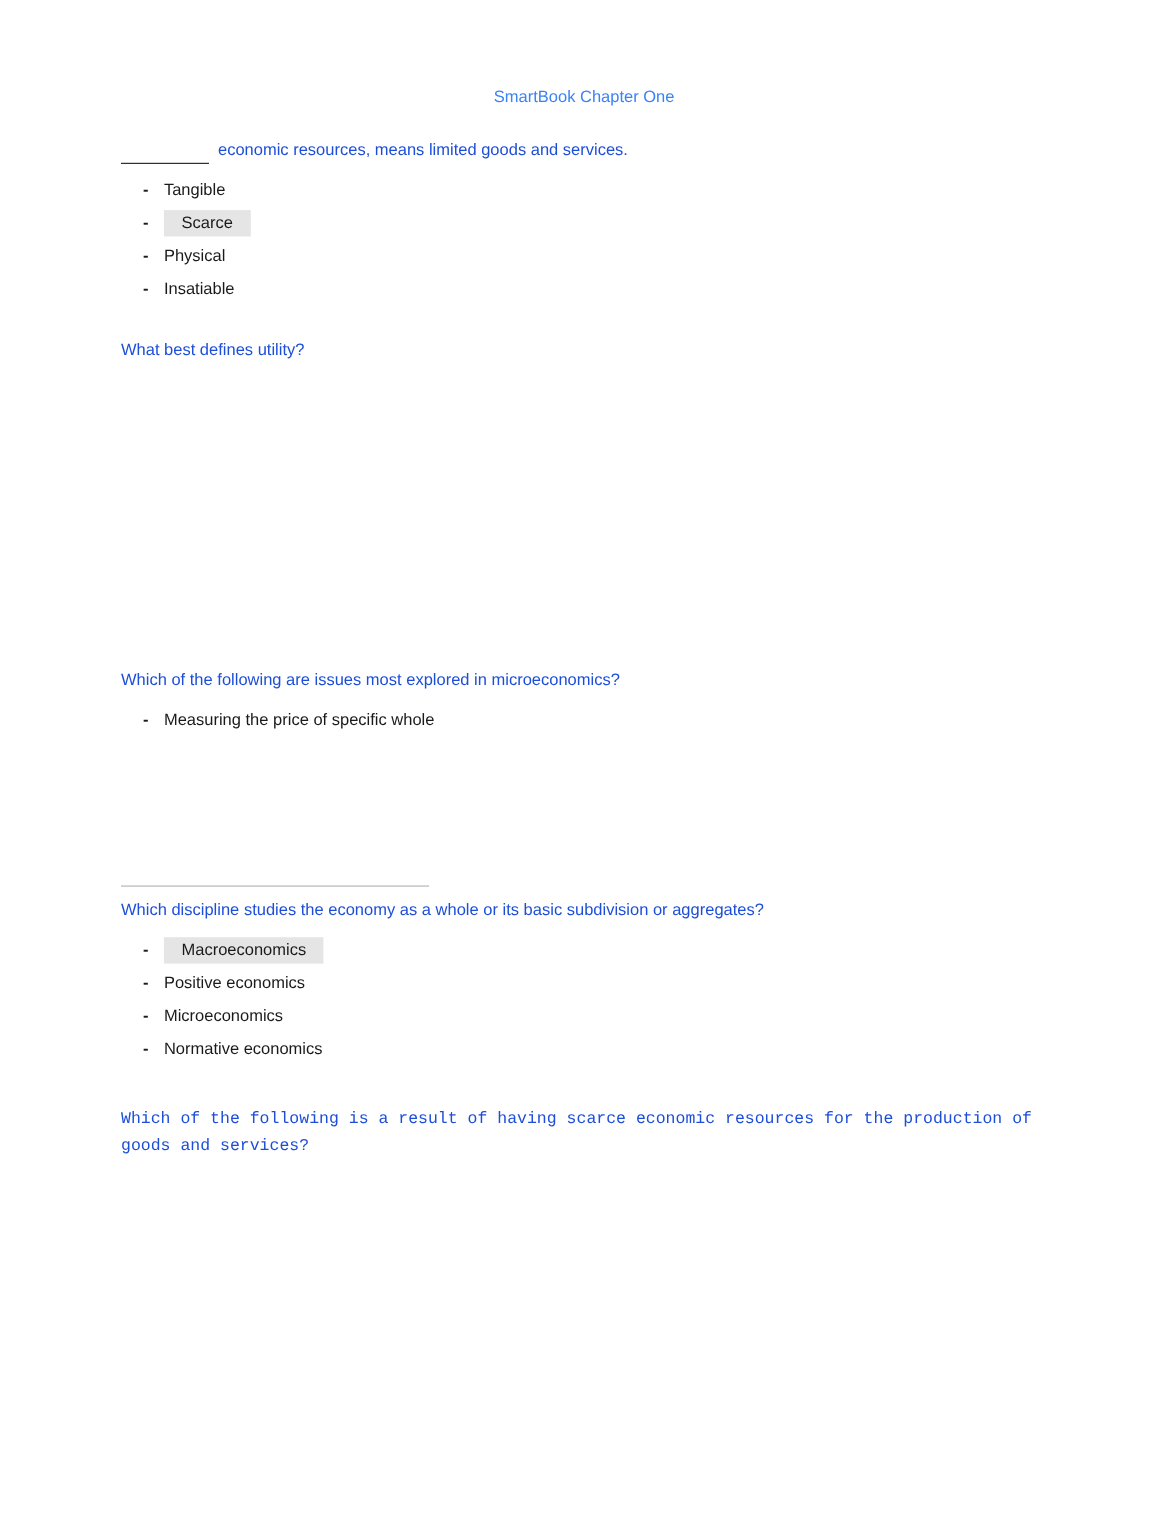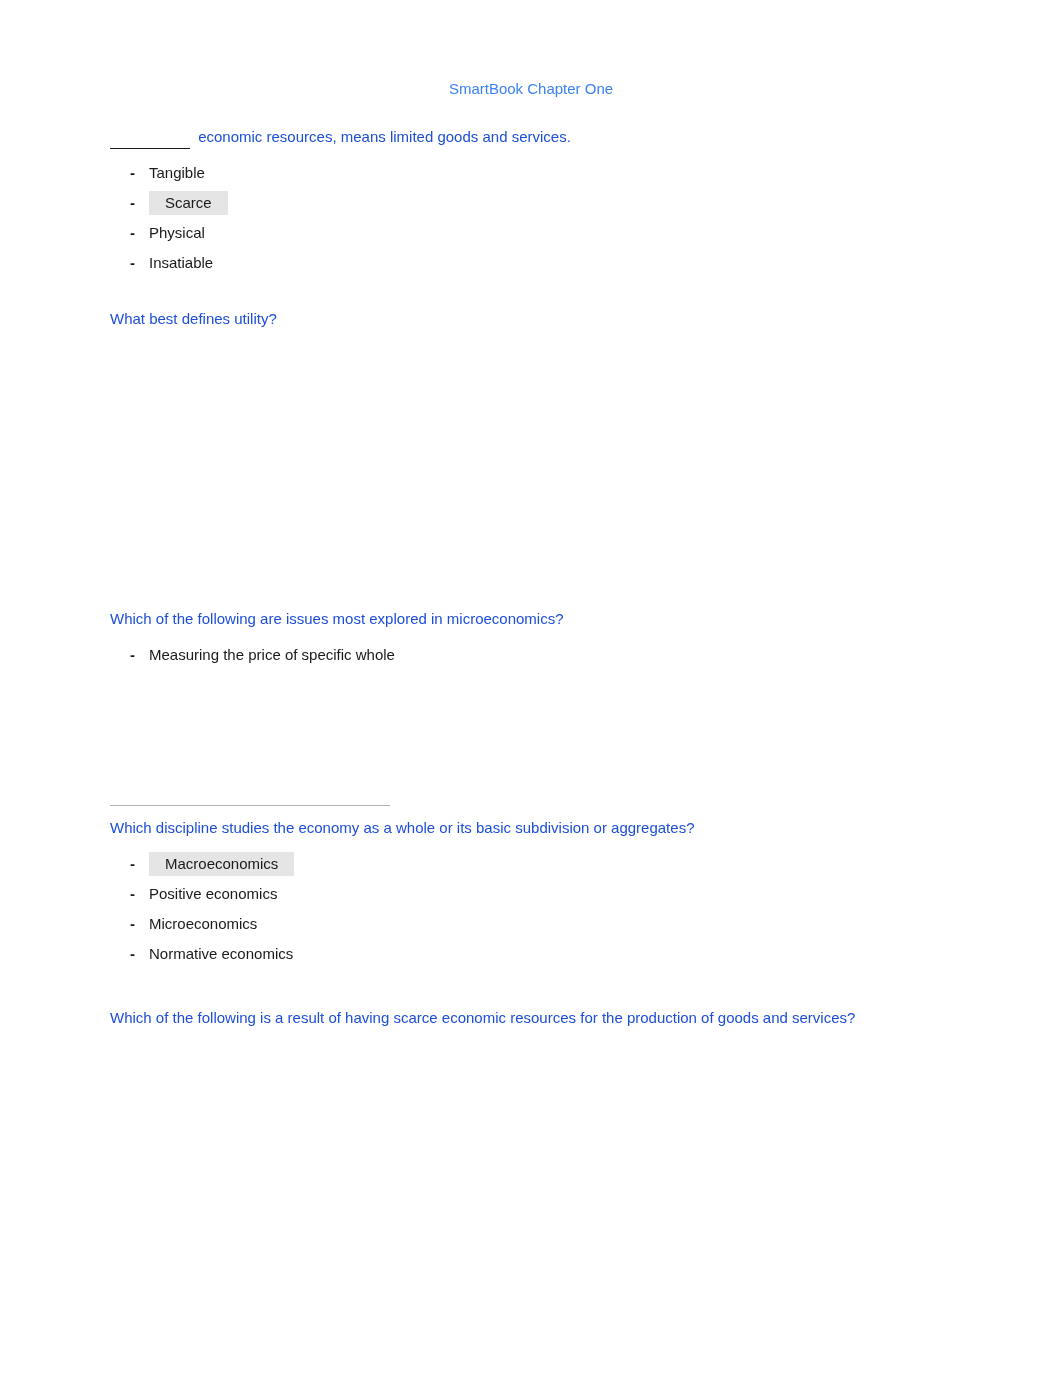--- a/index.html
+++ b/index.html
@@ -154,17 +154,17 @@
       <span class="bullet">-</span>
       <span>Microeconomics</span>
     </li>
     <li>
       <span class="bullet">-</span>
       <span>Normative economics</span>
     </li>
   </ul>
 </div>
 
-<div class="question-block" style="margin-top: 40px;">
+<div class="question-block" style="margin-top: 40px; font-family: Liberation Mono, monospace;">
   <p class="question-text">
     <span>Which of the following is a result of having scarce economic resources for the production of goods and services?</span>
   </p>
 </div>
 
 </body></html>

